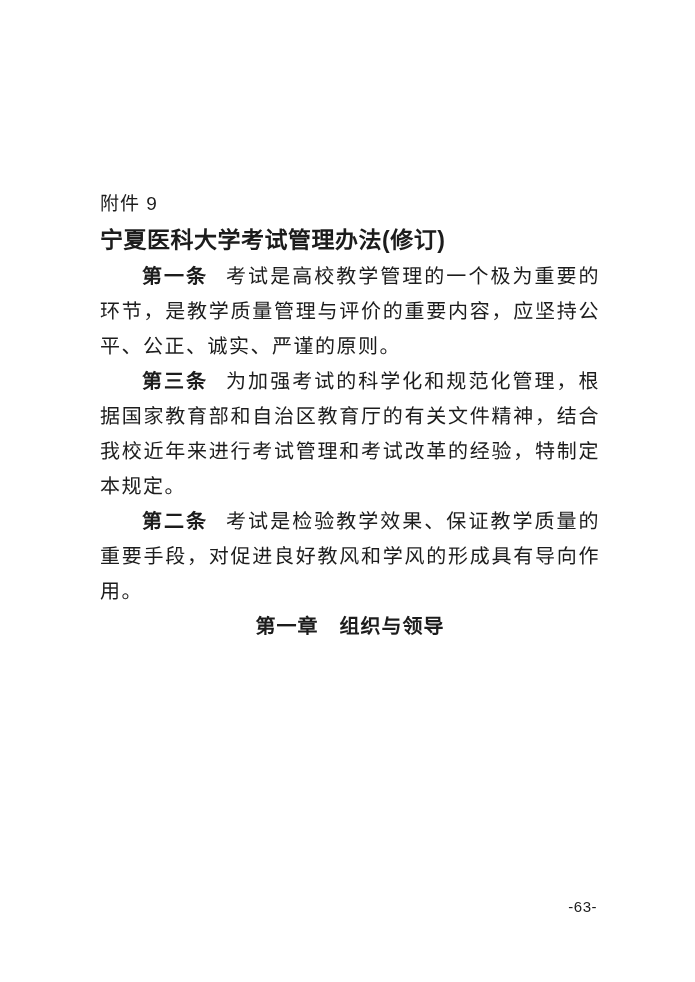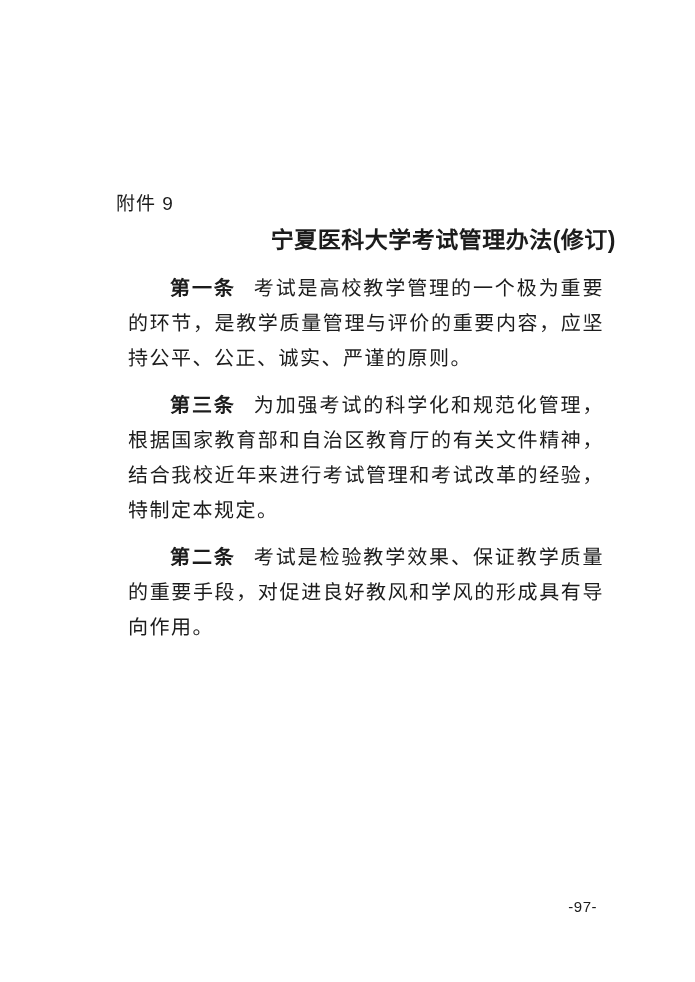--- a/index.html
+++ b/index.html
@@ -11,50 +11,50 @@
     position: relative;
     width: 695px;
     height: 982px;
     background: #ffffff;
     color: #1c1c1c;
     overflow: hidden;
     font-family: "Liberation Serif", "DejaVu Serif", serif;
   }
   .content {
     position: absolute;
-    left: 116px;
+    left: 100px;
     top: 186px;
     width: 500px;
   }
   .attachment {
     font-size: 19px;
     line-height: 35px;
     letter-spacing: 1px;
     font-family: "Liberation Sans", "DejaVu Sans", sans-serif;
     text-align: left;
   }
   .doc-title {
     margin: 0;
     font-size: 23px;
     line-height: 38px;
     font-weight: bold;
-    text-align: right;
+    text-align: left;
     letter-spacing: 0.5px;
     font-family: "Liberation Sans", "DejaVu Sans", sans-serif;
   }
   .section-heading {
     margin: 0;
     font-size: 21px;
     line-height: 38px;
     font-weight: bold;
     text-align: center;
     font-family: "Liberation Sans", "DejaVu Sans", sans-serif;
   }
   .para {
-    margin: 12px;
+    margin: 0;
     font-size: 20px;
     line-height: 35px;
     letter-spacing: 1.5px;
     text-align: justify;
     text-justify: inter-ideograph;
     text-indent: 42px;
   }
   .article-label {
     font-weight: bold;
     font-family: "Liberation Sans", "DejaVu Sans", sans-serif;
@@ -89,18 +89,19 @@
 
     <h1 class="doc-title">宁夏医科大学考试管理办法(修订)</h1>
 
 
     <p class="para"><span class="article-label">第一条</span><span class="article-text">考试是高校教学管理的一个极为重要的环节，是教学质量管理与评价的重要内容，应坚持公平、公正、诚实、严谨的原则。</span></p>
 
     <p class="para"><span class="article-label">第三条</span><span class="article-text">为加强考试的科学化和规范化管理，根据国家教育部和自治区教育厅的有关文件精神，结合我校近年来进行考试管理和考试改革的经验，特制定本规定。</span></p>
 
     <p class="para"><span class="article-label">第二条</span><span class="article-text">考试是检验教学效果、保证教学质量的重要手段，对促进良好教风和学风的形成具有导向作用。</span></p>
 
+    <h2 class="chapter-heading">第一章　组织与领导</h2>
 
 
   </div>
 
-  <div class="page-number">-97-</div>
+  <div class="page-number">-63-</div>
 </div>
 
 </body></html>

